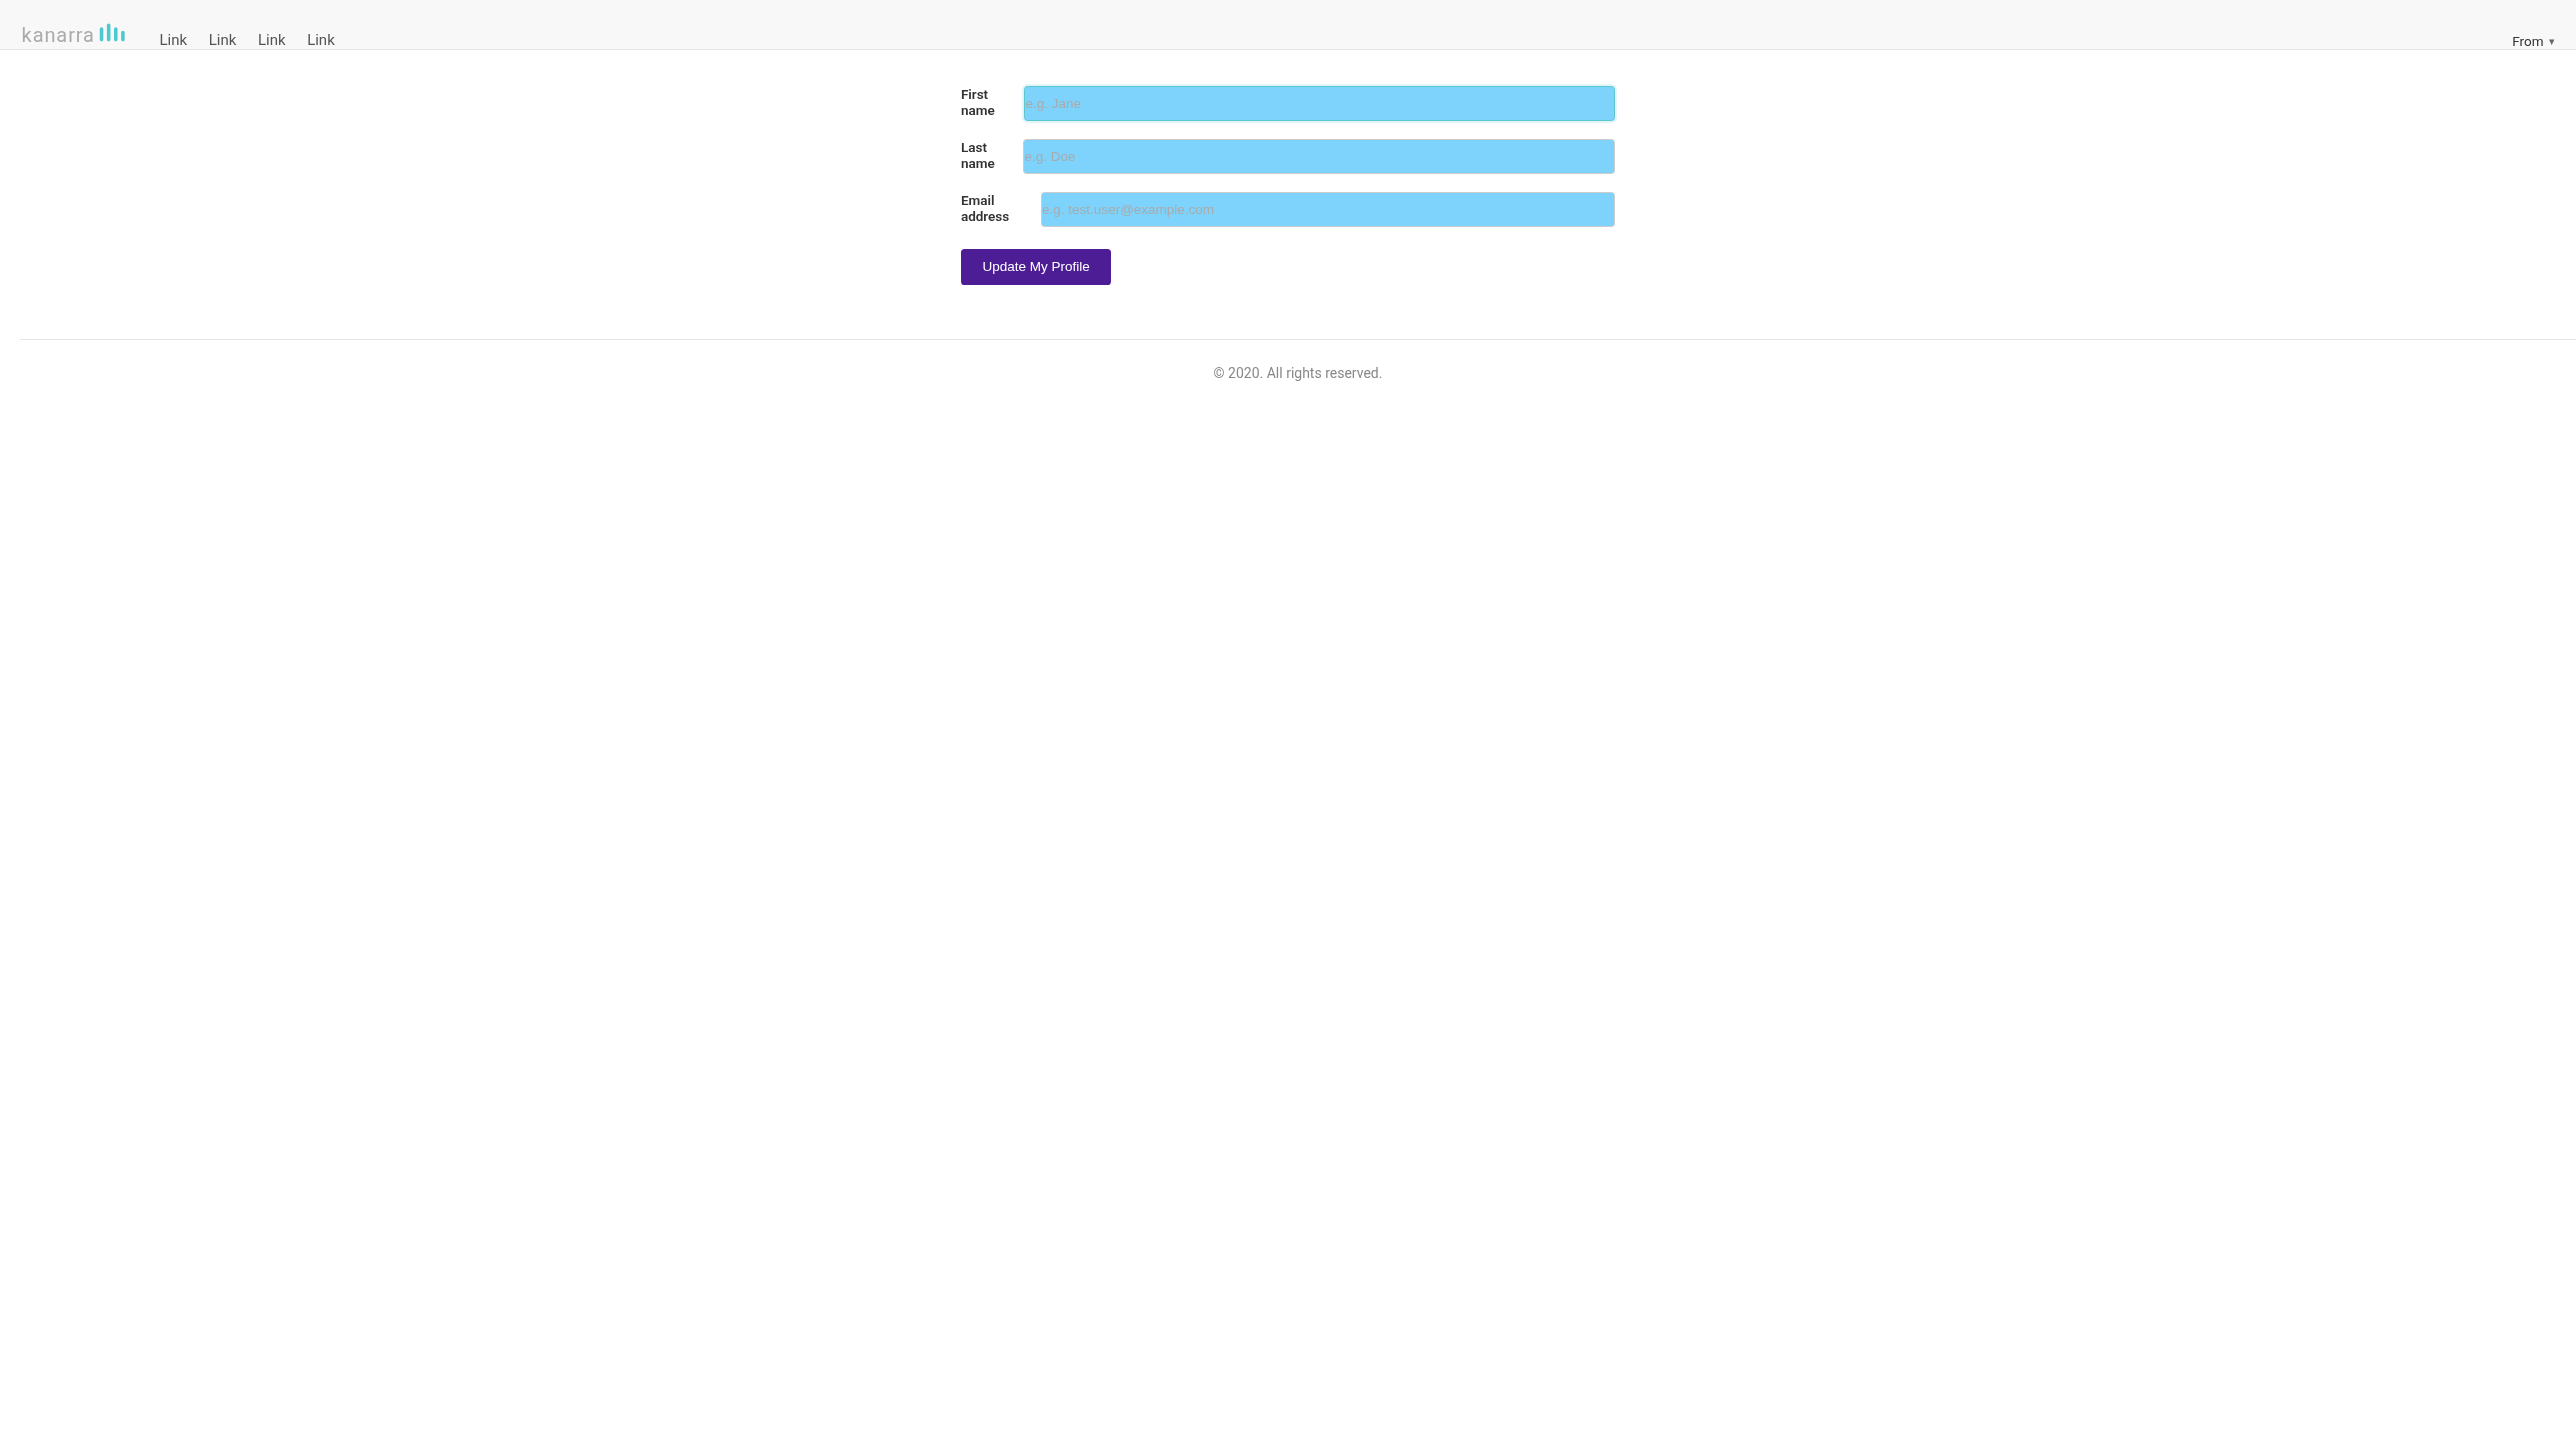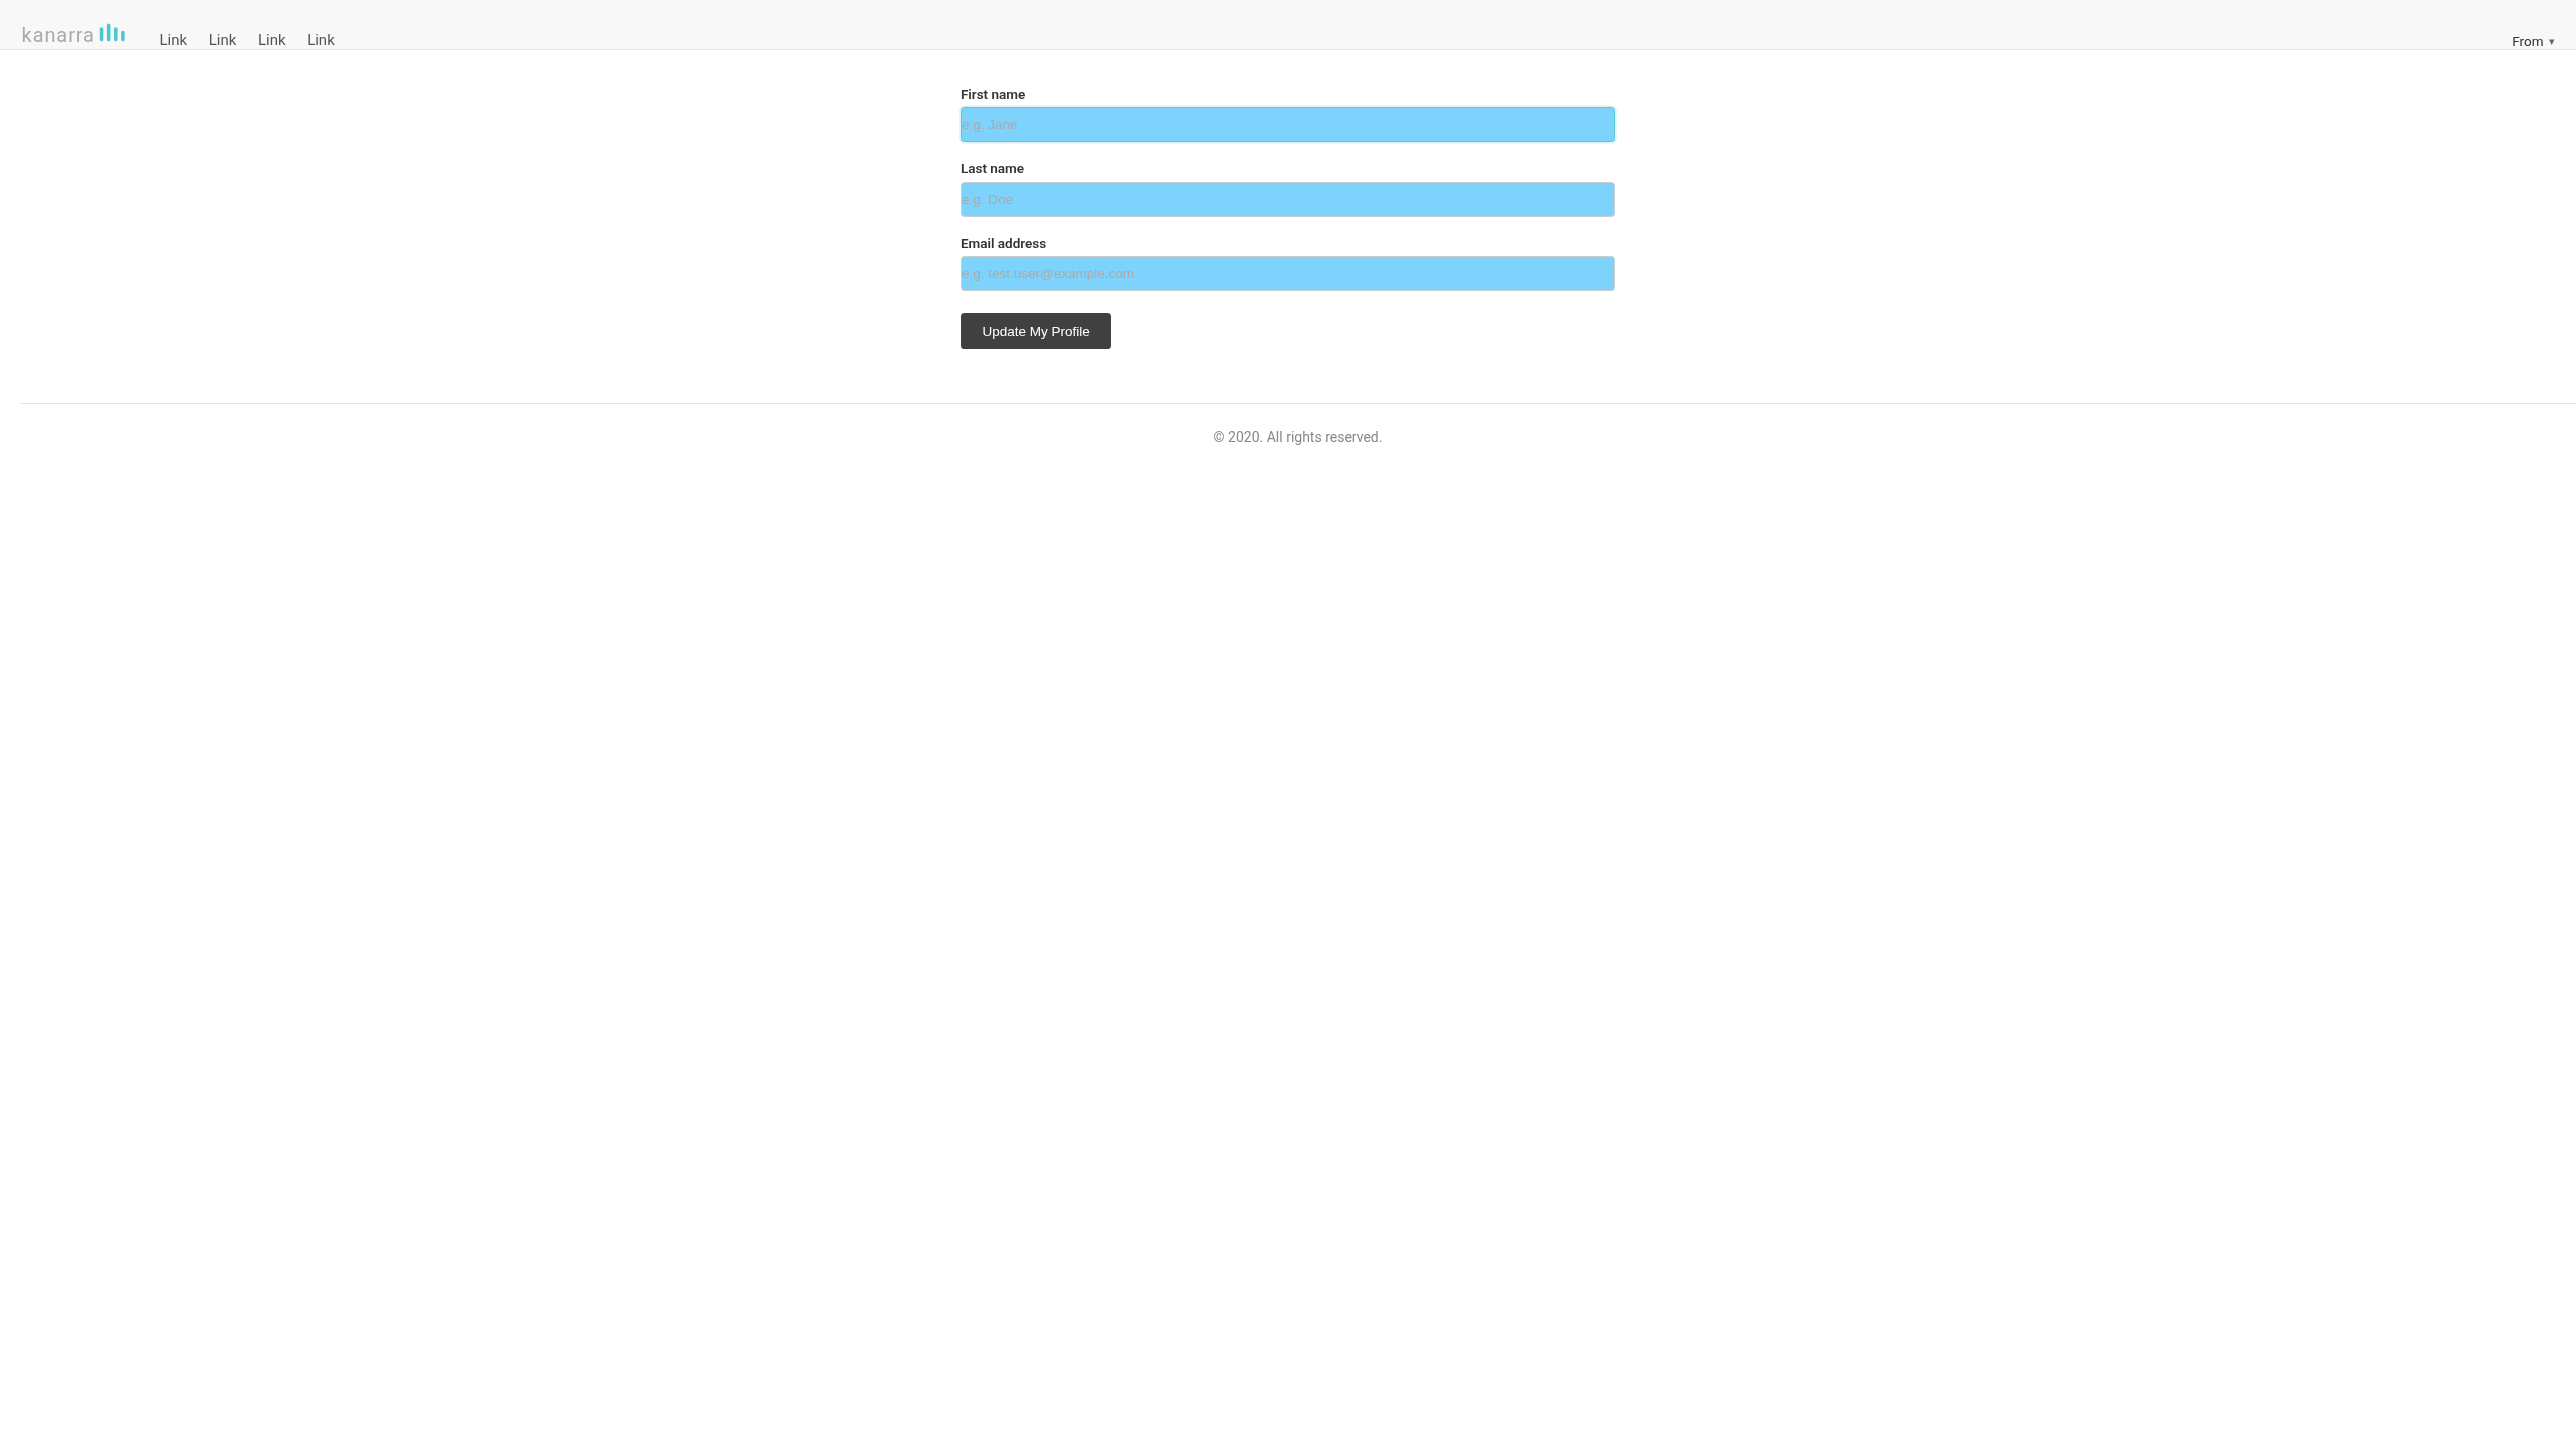--- a/index.html
+++ b/index.html
@@ -100,21 +100,21 @@
 
     
     .profile-form {
       display: flex;
       flex-direction: column;
       gap: 18px;
     }
 
     .form-group {
       display: flex;
-      flex-direction: column;
+      flex-direction: row;
       gap: 5.4px;
     }
 
     .form-label {
       font-size: 13.5px;
       font-weight: 600;
       color: #333333;
     }
 
     .form-input {
@@ -132,21 +132,21 @@
       color: #aaaaaa;
     }
 
     .form-input.focused {
       border-color: #5bc8d0;
       box-shadow: 0 0 0 1.8px rgba(91, 200, 208, 0.2);
     }
 
     .submit-btn {
       align-self: flex-start;
-      background-color: #404040;
+      background-color: #4c1d95;
       color: #ffffff;
       border: none;
       border-radius: 3.6px;
       padding: 10.8px 21.6px;
       font-size: 13.5px;
       font-weight: 500;
       cursor: pointer;
       margin-top: 3.6px;
     }
 

